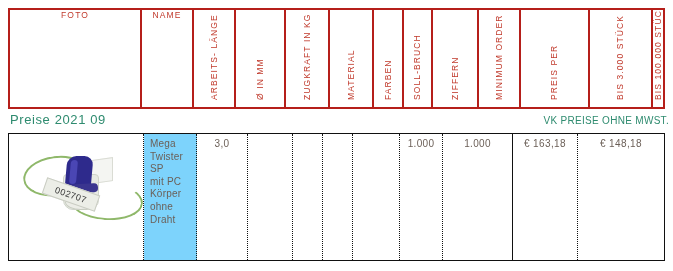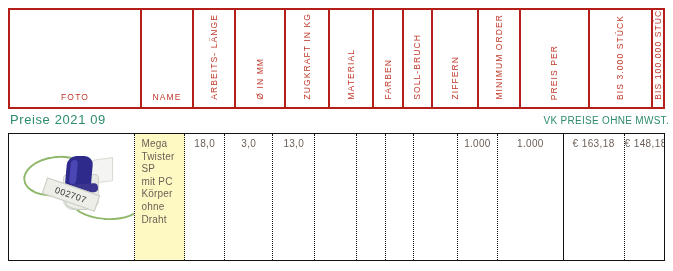--- a/index.html
+++ b/index.html
@@ -24,21 +24,20 @@
     height: 101px;
     border: 2px solid #b51f1a;
     box-sizing: border-box;
     display: flex;
   }
   .hcell {
     border-right: 2px solid #b51f1a;
     box-sizing: border-box;
     position: relative;
     display: flex;
-    align-items: flex-end;
     justify-content: center;
     overflow: hidden;
   }
   .hcell:last-child { border-right: none; }
 
   .hlabel-h {
     color: #c0392b;
     font-size: 8.5px;
     letter-spacing: 1.2px;
     padding-bottom: 5px;
@@ -115,21 +114,21 @@
     text-align: center;
     letter-spacing: 0.3px;
     white-space: nowrap;
   }
   .dval.money {
     letter-spacing: 0.4px;
   }
 
   
   #cell-name {
-    background: #fef9c3;
+    background: #7dd3fc;
   }
   #name-text {
     color: #6b5f57;
     font-size: 10px;
     line-height: 12.6px;
     padding: 4px 0 0 6px;
     letter-spacing: 0.2px;
     white-space: pre-line;
   }
 
@@ -335,31 +334,25 @@
   </div>
 
   <div class="dcell" id="cell-name" style="width:53px">
     <div id="name-text">Mega
 Twister SP
 mit PC
 Körper
 ohne Draht</div>
   </div>
 
-  <div class="dcell" style="width:43px">
-    <div class="dval">18,0</div>
-  </div>
 
   <div class="dcell" style="width:51px">
     <div class="dval">3,0</div>
   </div>
 
-  <div class="dcell" style="width:45px">
-    <div class="dval">13,0</div>
-  </div>
 
   <div class="dcell" style="width:45px">
     <div class="dval"></div>
   </div>
 
   <div class="dcell" style="width:30px">
     <div class="dval"></div>
   </div>
 
   <div class="dcell" style="width:30px">

